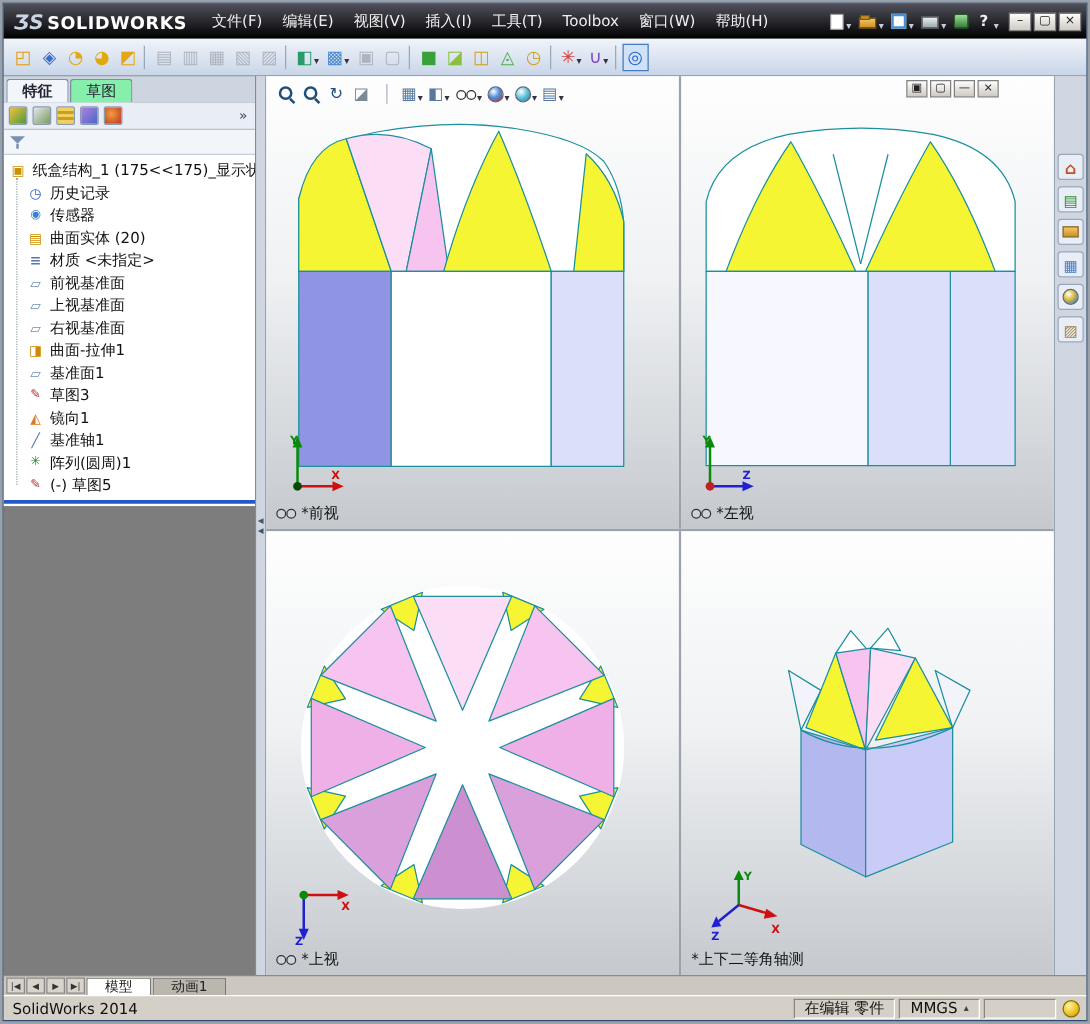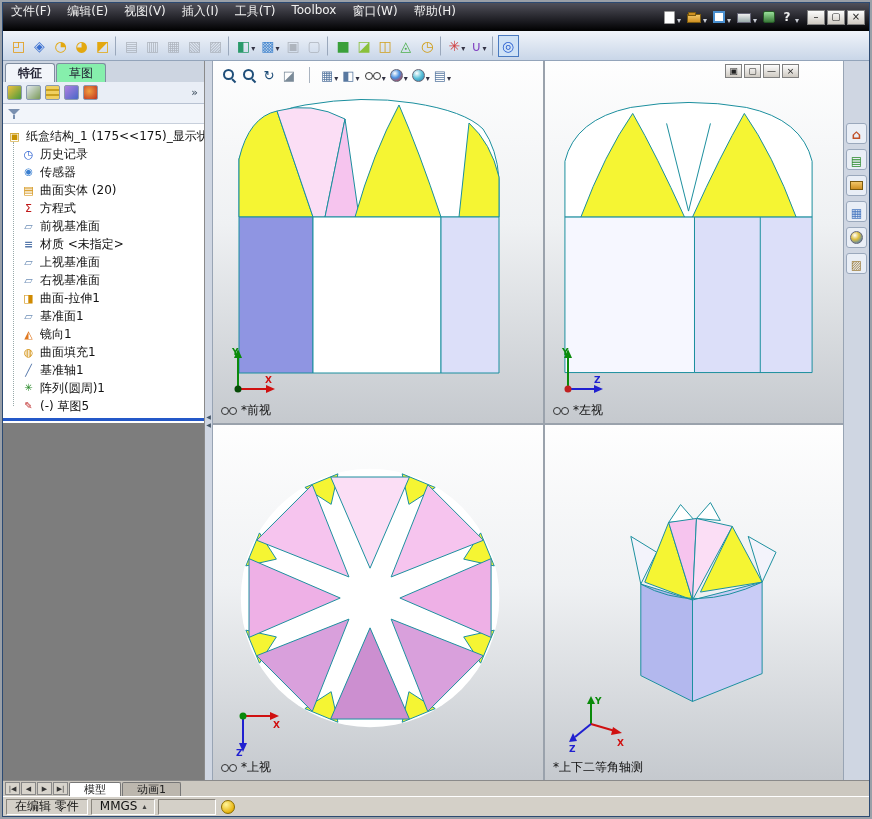--- a/index.html
+++ b/index.html
@@ -5,21 +5,21 @@
   html,body{margin:0;padding:0;background:#9aa0a8;}
   body{width:872px;height:819px;overflow:hidden;font-family:"DejaVu Sans","Liberation Sans",sans-serif;}
   *{box-sizing:border-box;}
   .window{width:868px;height:815px;margin:2px;border:1px solid #2c4a72;display:flex;flex-direction:column;background:#d4d0c8;}
 
   
   .titlebar{height:28px;flex:none;background:linear-gradient(#50505a,#17171c 70%,#000);display:flex;align-items:center;color:#eee;}
   .logo{display:flex;align-items:baseline;gap:3px;padding:0 12px 0 8px;}
   .logo-mark{font-size:16px;font-weight:bold;font-style:italic;color:#ccd4e4;}
   .logo-name{font-size:14px;font-weight:bold;letter-spacing:.5px;color:#fff;}
-  .menus{display:flex;height:100%;align-items:flex-start;}
+  .menus{display:flex;height:100%;align-items:center;}
   .menu-item{padding:0 8px;display:flex;align-items:center;font-size:12px;color:#f0f0f0;cursor:default;}
   .tb-spacer{flex:1;}
   .qicons{display:flex;align-items:center;gap:6px;padding:0 8px;}
   .qbtn{display:flex;align-items:center;gap:2px;}
   .dd::after{content:"▾";font-size:8px;color:#334;}
   .titlebar .dd::after{color:#c8ccd4;}
   .q-new{width:11px;height:13px;background:#fff;border:1px solid #999;border-radius:1px;display:inline-block;}
   .q-open{position:relative;width:14px;height:9px;background:linear-gradient(#f2c668,#cf9022);border:1px solid #7a5a10;display:inline-block;margin-top:3px;}
   .q-open::before{content:"";position:absolute;top:-3px;left:0;width:6px;height:2px;background:#cf9022;border:1px solid #7a5a10;}
   .q-opt{width:12px;height:12px;background:#fff;border:2px solid #4a90d0;display:inline-block;}
@@ -151,20 +151,24 @@
   .sb-dd{font-size:8px;color:#444;}
   .sb-spare{width:58px;}
   .quick-tips{width:14px;height:14px;border-radius:50%;background:radial-gradient(circle at 35% 30%,#fff59a,#e8b410 70%,#a87c00);border:1px solid #8a6c00;margin:0 2px;flex:none;}
 </style>
 </head>
 <body>
 
 <div class="window">
 
   <div class="titlebar">
+    <div class="logo">
+      <span class="logo-mark">ƷS</span>
+      <span class="logo-name">SOLIDWORKS</span>
+    </div>
     <div class="menus">
 
         <div class="menu-item">文件(F)</div>
 
         <div class="menu-item">编辑(E)</div>
 
         <div class="menu-item">视图(V)</div>
 
         <div class="menu-item">插入(I)</div>
 
@@ -400,68 +404,64 @@
             <div class="tree-row">
               <span class="ti i-sensor"></span>
               <span>传感器</span>
             </div>
 
             <div class="tree-row">
               <span class="ti i-bodies"></span>
               <span>曲面实体 (20)</span>
             </div>
 
-            <div class="tree-row">
-              <span class="ti i-eq"></span>
-              <span>方程式</span>
+
+            <div class="tree-row">
+              <span class="ti i-material"></span>
+              <span>材质 &lt;未指定&gt;</span>
             </div>
 
             <div class="tree-row">
               <span class="ti i-plane"></span>
               <span>前视基准面</span>
             </div>
 
             <div class="tree-row">
-              <span class="ti i-material"></span>
-              <span>材质 &lt;未指定&gt;</span>
-            </div>
-
-            <div class="tree-row">
               <span class="ti i-plane"></span>
               <span>上视基准面</span>
             </div>
 
             <div class="tree-row">
               <span class="ti i-plane"></span>
               <span>右视基准面</span>
             </div>
 
 
             <div class="tree-row">
               <span class="ti i-extrude"></span>
               <span>曲面-拉伸1</span>
             </div>
 
             <div class="tree-row">
               <span class="ti i-plane"></span>
               <span>基准面1</span>
             </div>
 
+            <div class="tree-row">
+              <span class="ti i-sketch"></span>
+              <span>草图3</span>
+            </div>
 
 
 
             <div class="tree-row">
               <span class="ti i-mirror"></span>
               <span>镜向1</span>
             </div>
 
-            <div class="tree-row">
-              <span class="ti i-fill"></span>
-              <span>曲面填充1</span>
-            </div>
 
             <div class="tree-row">
               <span class="ti i-axis"></span>
               <span>基准轴1</span>
             </div>
 
             <div class="tree-row">
               <span class="ti i-pattern"></span>
               <span>阵列(圆周)1</span>
             </div>
@@ -737,20 +737,21 @@
       </span>
     <span style="display:flex;align-items:flex-end;">
 
         <div class="btab active">模型</div>
 
         <div class="btab">动画1</div>
       </span>
   </div>
 
   <div class="statusbar">
+    <div class="sb-app">SolidWorks 2014</div>
     <div class="sb-seg">
       <span>在编辑 零件</span>
     </div>
     <div class="sb-seg">
       <span>MMGS</span>
       <span class="sb-dd">▴</span>
     </div>
     <div class="sb-seg sb-spare"></div>
     <div class="quick-tips"></div>
   </div>

